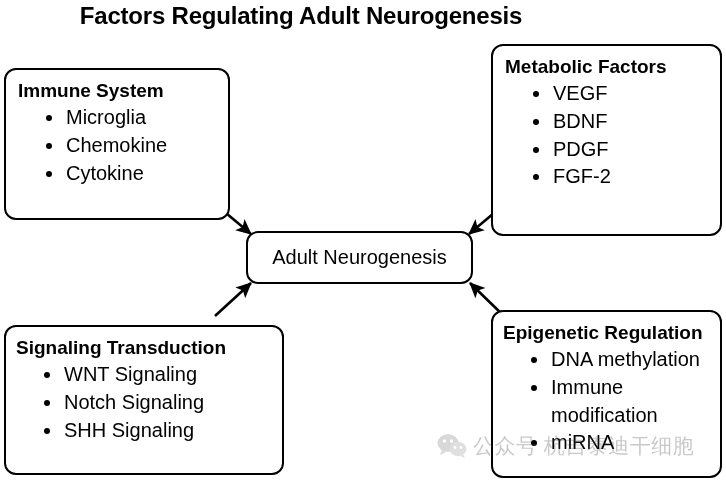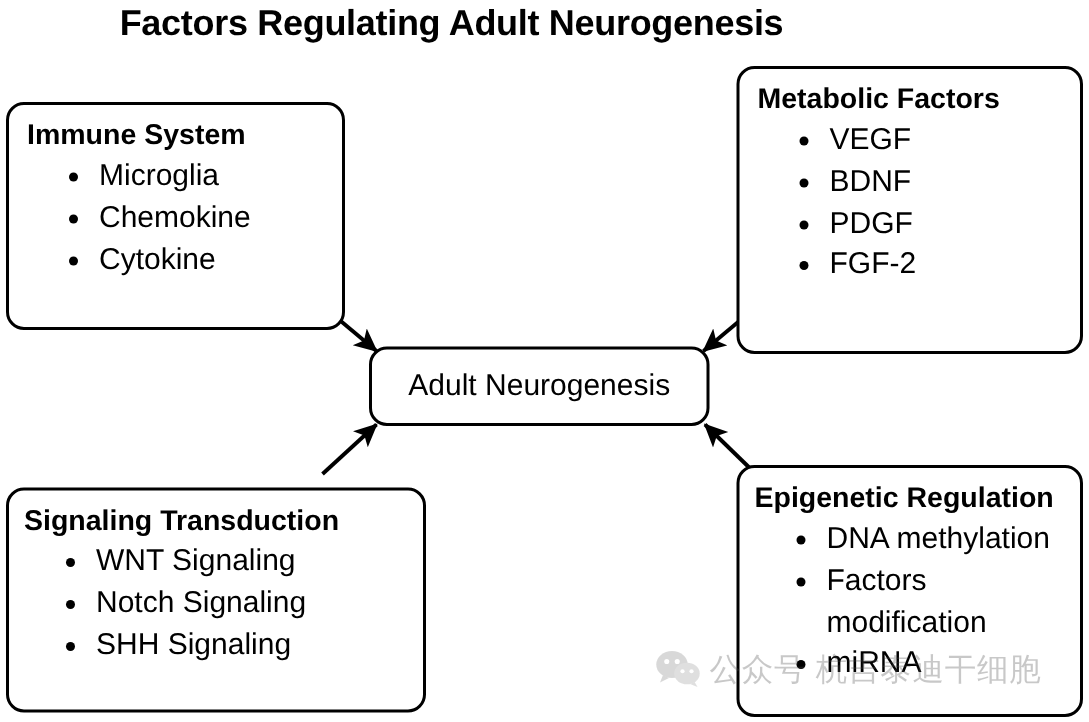--- a/index.html
+++ b/index.html
@@ -174,21 +174,21 @@
       <li>WNT Signaling</li>
       <li>Notch Signaling</li>
       <li>SHH Signaling</li>
     </ul>
   </div>
 
   <div class="node" id="node-epigenetic">
     <div class="node-heading">Epigenetic Regulation</div>
     <ul class="node-list">
       <li>DNA methylation</li>
-      <li>Factors modification</li>
+      <li>Immune modification</li>
       <li>miRNA</li>
     </ul>
   </div>
 
   <div id="watermark">
     <svg class="wechat-icon" width="30" height="26" viewBox="0 0 30 26">
       <ellipse cx="11" cy="10" rx="10.5" ry="9" fill="#808080"></ellipse>
       <path d="M5 17 L3 22 L9 19 Z" fill="#808080"></path>
       <circle cx="7.5" cy="8" r="1.7" fill="#ffffff"></circle>
       <circle cx="14.5" cy="8" r="1.7" fill="#ffffff"></circle>

